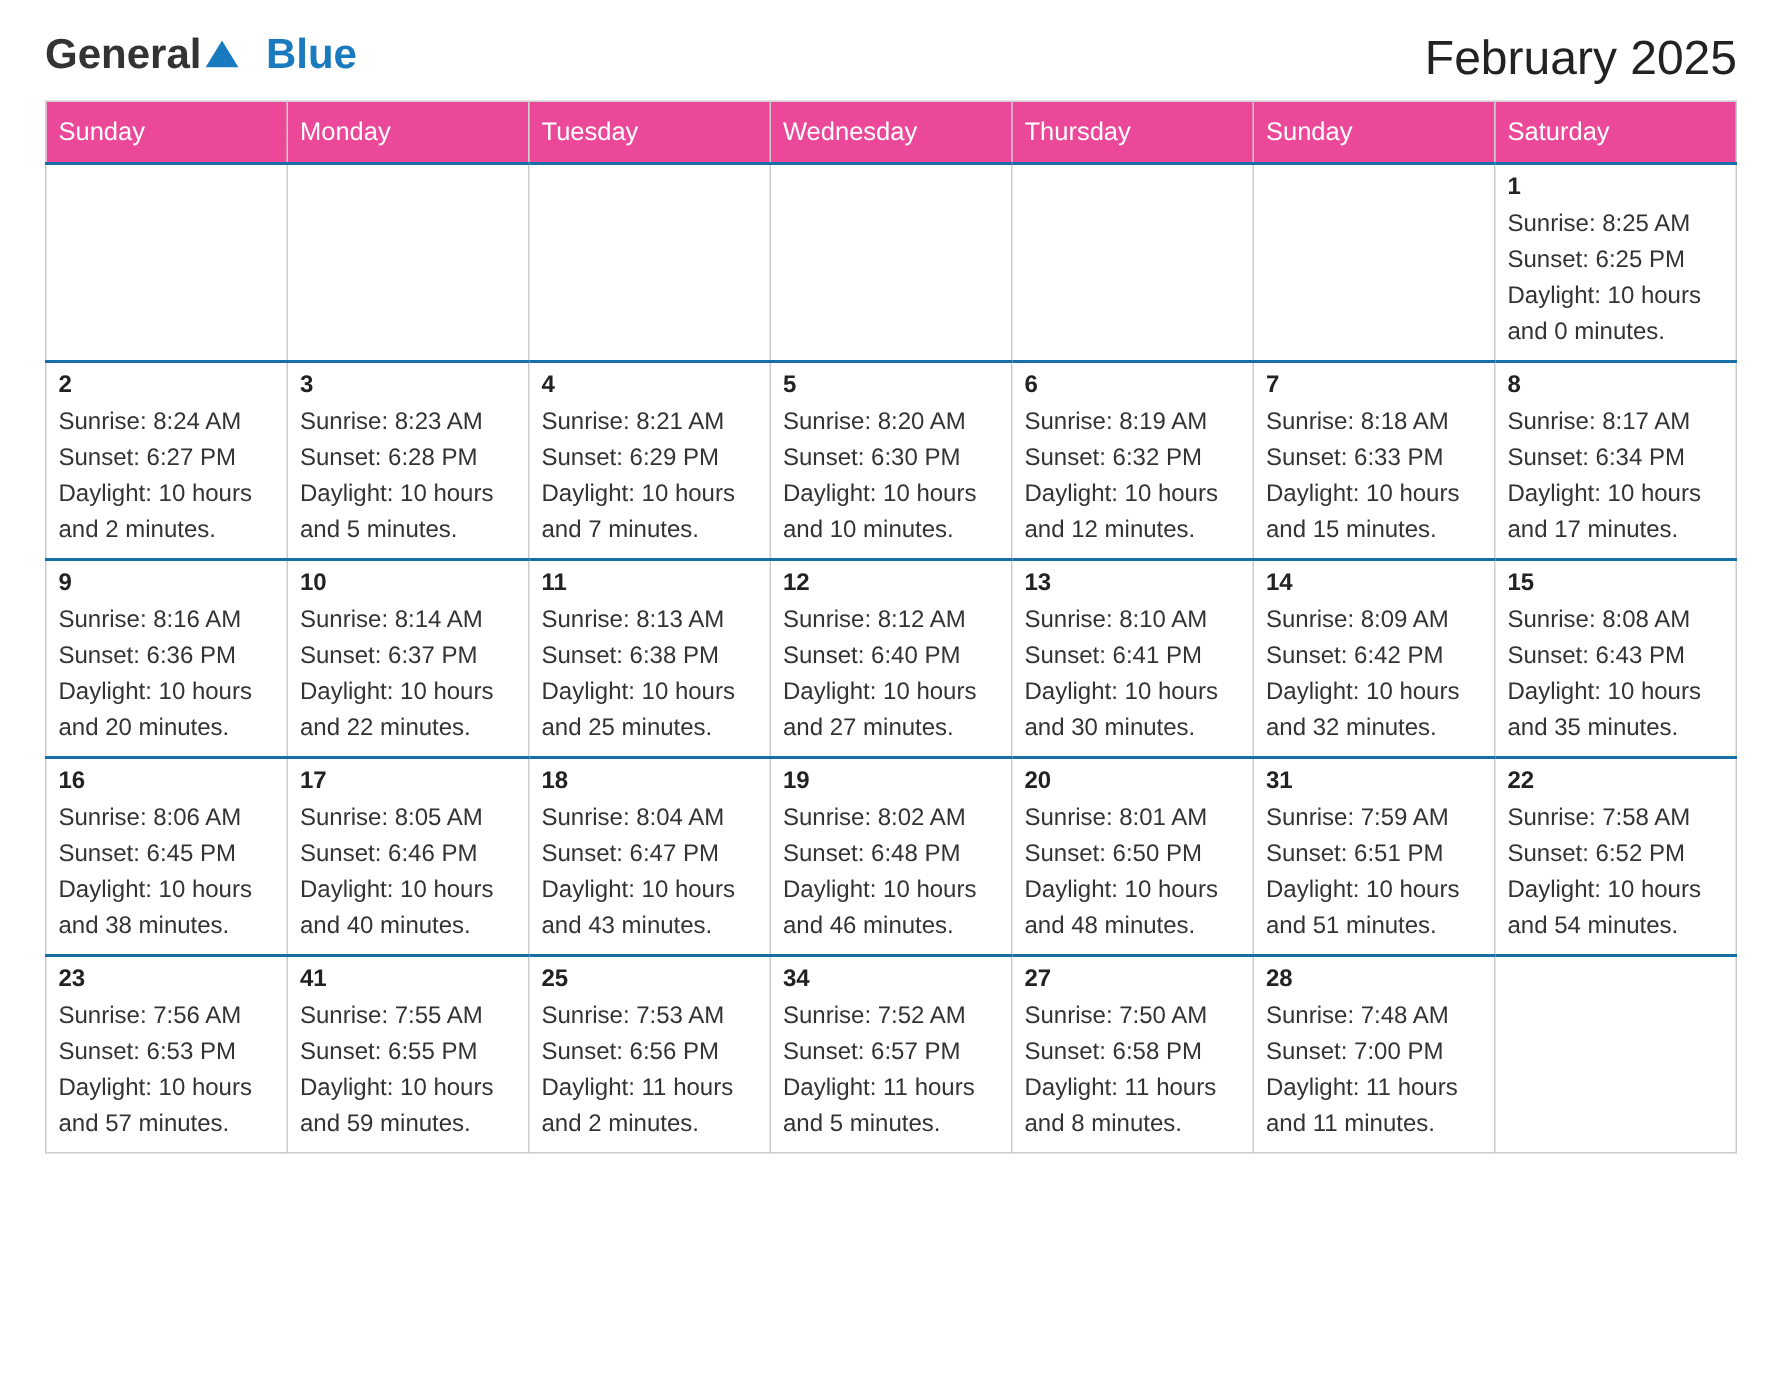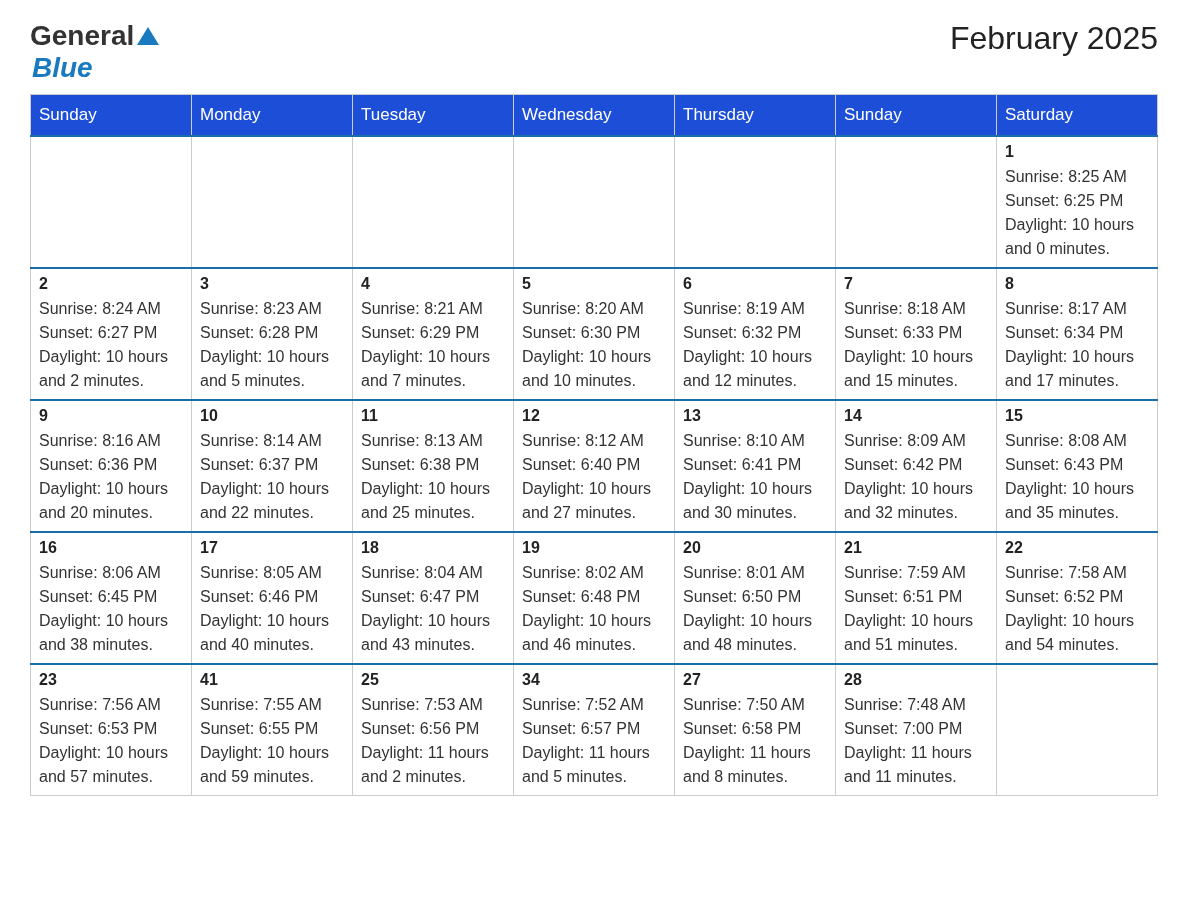--- a/index.html
+++ b/index.html
@@ -44,21 +44,21 @@
       font-size: 20px;
       color: #333;
       margin-top: 2px;
     }
     .calendar {
       width: 100%;
       border-collapse: collapse;
       margin-top: 8px;
     }
     .calendar th {
-      background-color: #1d4ed8;
+      background-color: #ec4899;
       color: #fff;
       font-size: 17px;
       font-weight: normal;
       padding: 10px 8px;
       text-align: left;
       border: 1px solid #ccc;
     }
     .calendar td {
       border: 1px solid #ccc;
       vertical-align: top;
@@ -79,32 +79,31 @@
     .day-info {
       font-size: 16px;
       color: #333;
       line-height: 1.5;
     }
     .empty-cell {
       background: #f5f5f5;
     }
     .logo-wrapper {
       display: flex;
-      flex-direction: column;
+      flex-direction: row;
       align-items: flex-start;
     }
     .logo-row {
       display: flex;
       align-items: center;
     }
     .logo-blue-row {
       display: flex;
       align-items: center;
-      margin-left: 2px;
-      font-style: italic;
+      margin-left: 18px;
     }
   </style>
 </head>
 <body>
 
 <div class="header">
   <div class="logo-wrapper">
     <div class="logo-row">
       <span class="logo-text-general">General</span>
       <div class="logo-icon">
@@ -222,21 +221,21 @@
         </td>
         <td>
           <div class="day-number">19</div>
           <div class="day-info">Sunrise: 8:02 AM<br>Sunset: 6:48 PM<br>Daylight: 10 hours<br>and 46 minutes.</div>
         </td>
         <td>
           <div class="day-number">20</div>
           <div class="day-info">Sunrise: 8:01 AM<br>Sunset: 6:50 PM<br>Daylight: 10 hours<br>and 48 minutes.</div>
         </td>
         <td>
-          <div class="day-number">21</div>
+          <div class="day-number">31</div>
           <div class="day-info">Sunrise: 7:59 AM<br>Sunset: 6:51 PM<br>Daylight: 10 hours<br>and 51 minutes.</div>
         </td>
         <td>
           <div class="day-number">22</div>
           <div class="day-info">Sunrise: 7:58 AM<br>Sunset: 6:52 PM<br>Daylight: 10 hours<br>and 54 minutes.</div>
         </td>
       </tr>
       <tr>
         <td>
           <div class="day-number">23</div>

